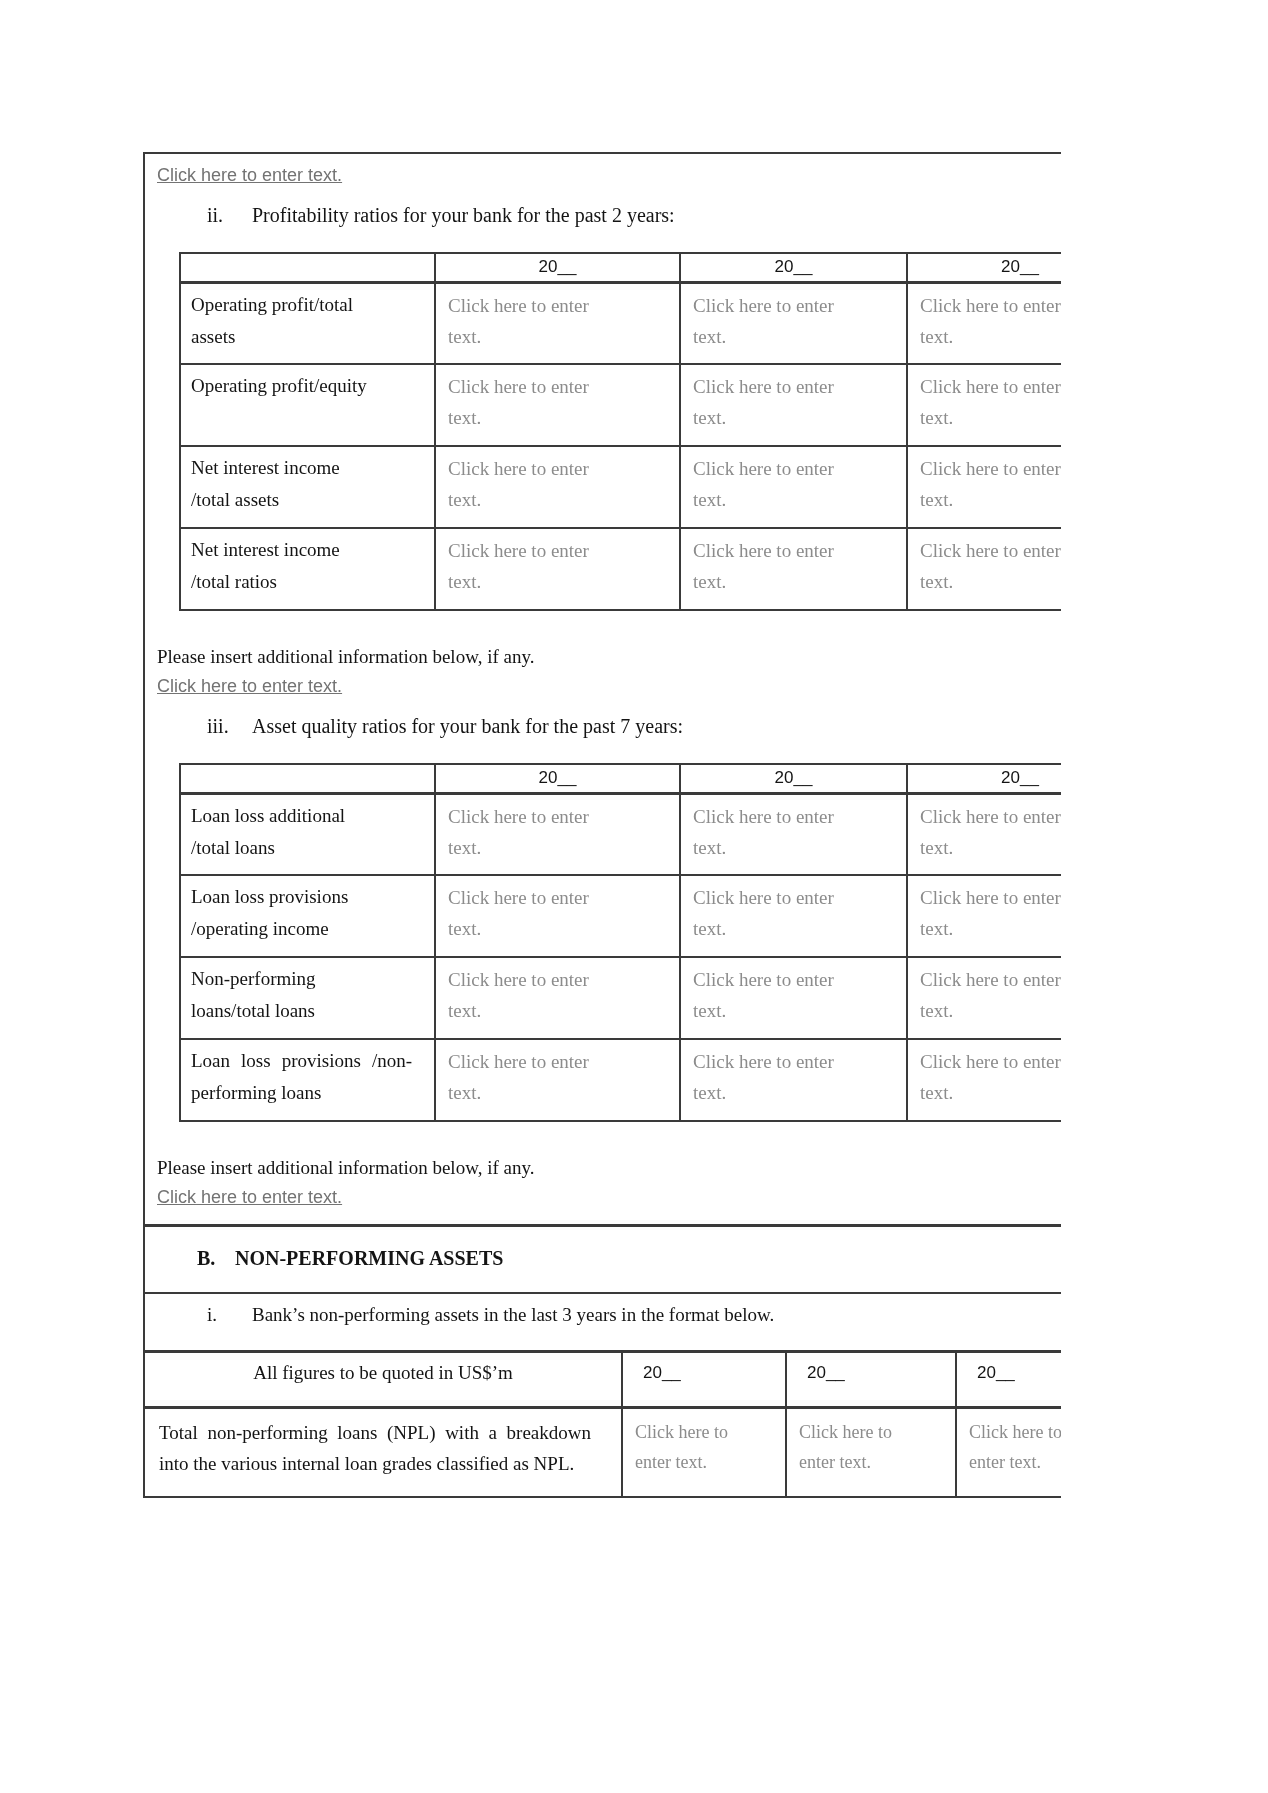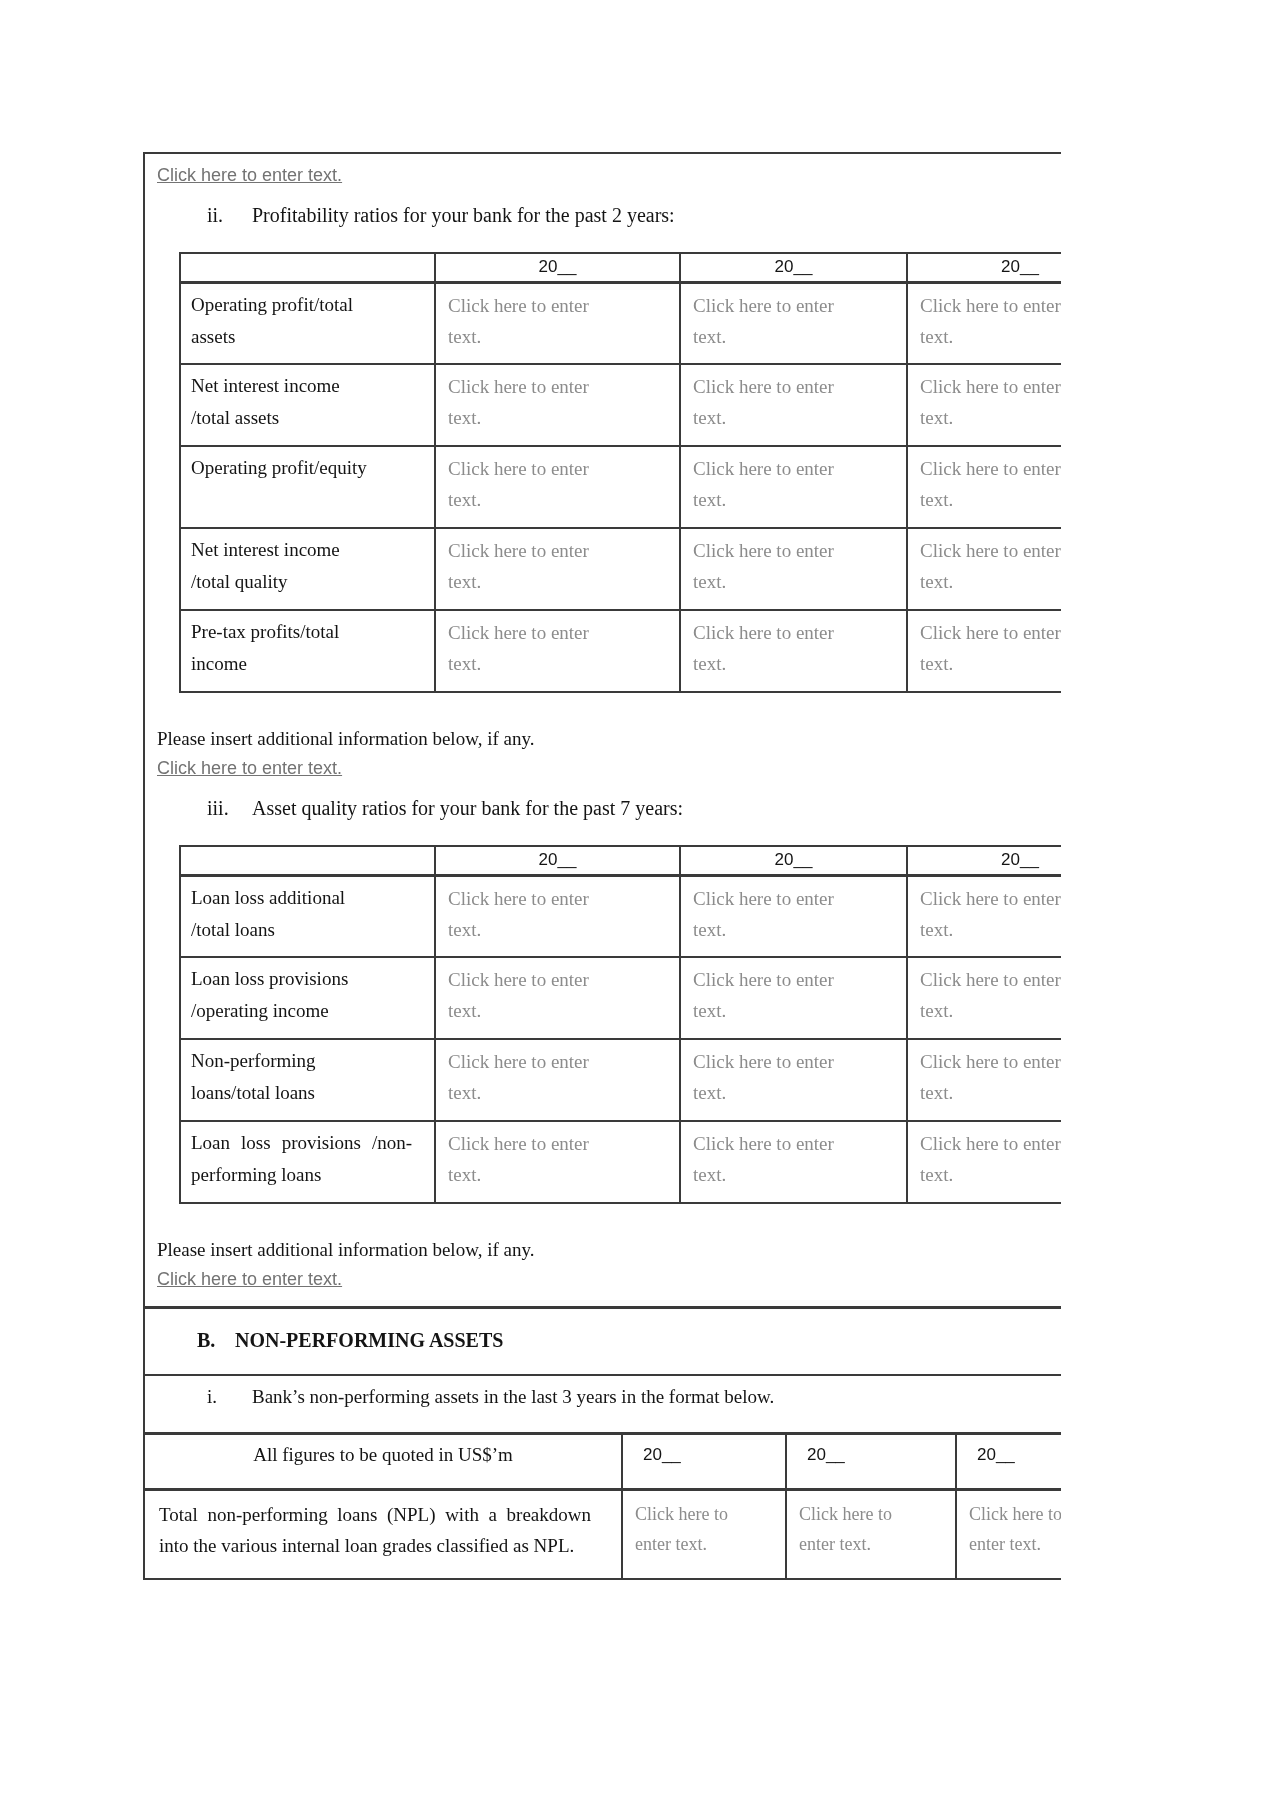--- a/index.html
+++ b/index.html
@@ -183,39 +183,33 @@
           <td>20__</td>
           <td>20__</td>
         </tr>
         <tr class="data">
           <td class="lbl">Operating profit/total assets</td>
           <td class="entry"><span class="ph-cell">Click here to enter text.</span></td>
           <td class="entry"><span class="ph-cell">Click here to enter text.</span></td>
           <td class="entry"><span class="ph-cell">Click here to enter text.</span></td>
         </tr>
         <tr class="data">
+          <td class="lbl">Operating profit/equity</td>
+          <td class="entry"><span class="ph-cell">Click here to enter text.</span></td>
+          <td class="entry"><span class="ph-cell">Click here to enter text.</span></td>
+          <td class="entry"><span class="ph-cell">Click here to enter text.</span></td>
+        </tr>
+        <tr class="data">
           <td class="lbl">Net interest income /total assets</td>
           <td class="entry"><span class="ph-cell">Click here to enter text.</span></td>
           <td class="entry"><span class="ph-cell">Click here to enter text.</span></td>
           <td class="entry"><span class="ph-cell">Click here to enter text.</span></td>
         </tr>
         <tr class="data">
-          <td class="lbl">Operating profit/equity</td>
-          <td class="entry"><span class="ph-cell">Click here to enter text.</span></td>
-          <td class="entry"><span class="ph-cell">Click here to enter text.</span></td>
-          <td class="entry"><span class="ph-cell">Click here to enter text.</span></td>
-        </tr>
-        <tr class="data">
-          <td class="lbl">Net interest income /total quality</td>
-          <td class="entry"><span class="ph-cell">Click here to enter text.</span></td>
-          <td class="entry"><span class="ph-cell">Click here to enter text.</span></td>
-          <td class="entry"><span class="ph-cell">Click here to enter text.</span></td>
-        </tr>
-        <tr class="data">
-          <td class="lbl">Pre-tax profits/total income</td>
+          <td class="lbl">Net interest income /total ratios</td>
           <td class="entry"><span class="ph-cell">Click here to enter text.</span></td>
           <td class="entry"><span class="ph-cell">Click here to enter text.</span></td>
           <td class="entry"><span class="ph-cell">Click here to enter text.</span></td>
         </tr>
       </tbody>
         </table>
 
       <div class="note">Please insert additional information below, if any.</div>
       <span class="ph-link mt6">Click here to enter text.</span>
 

